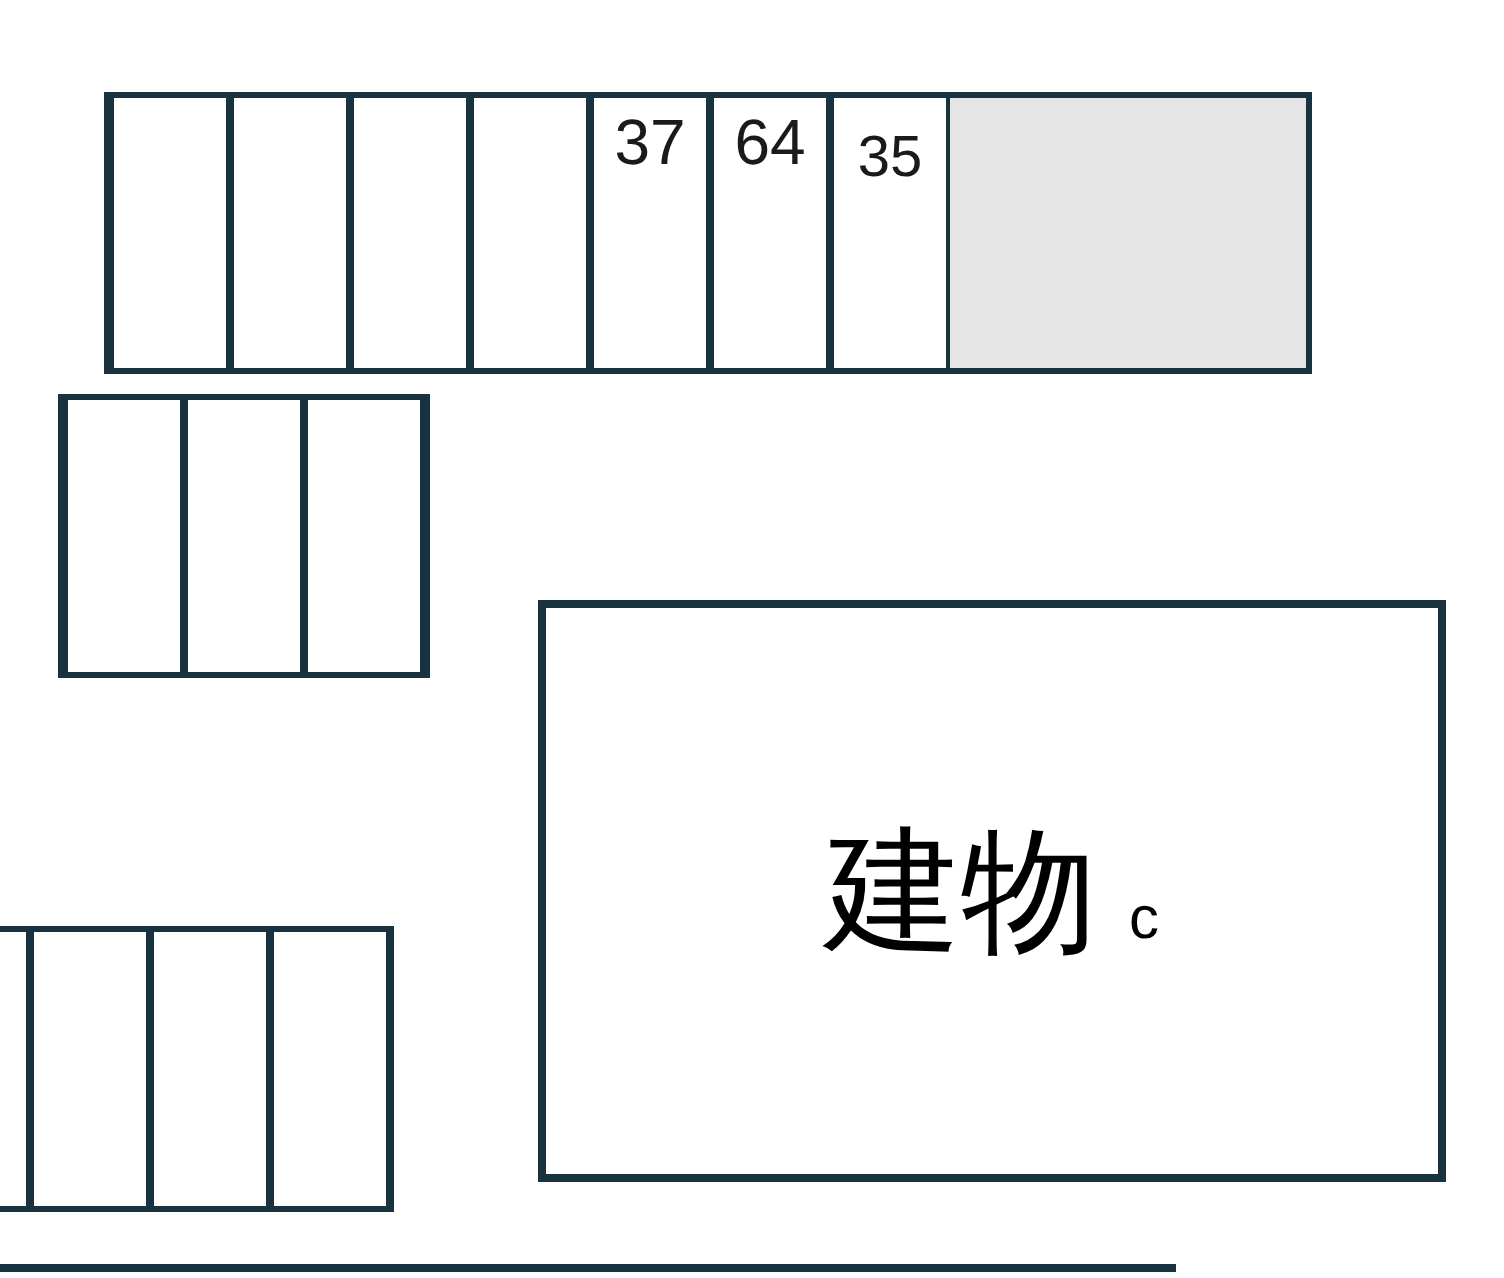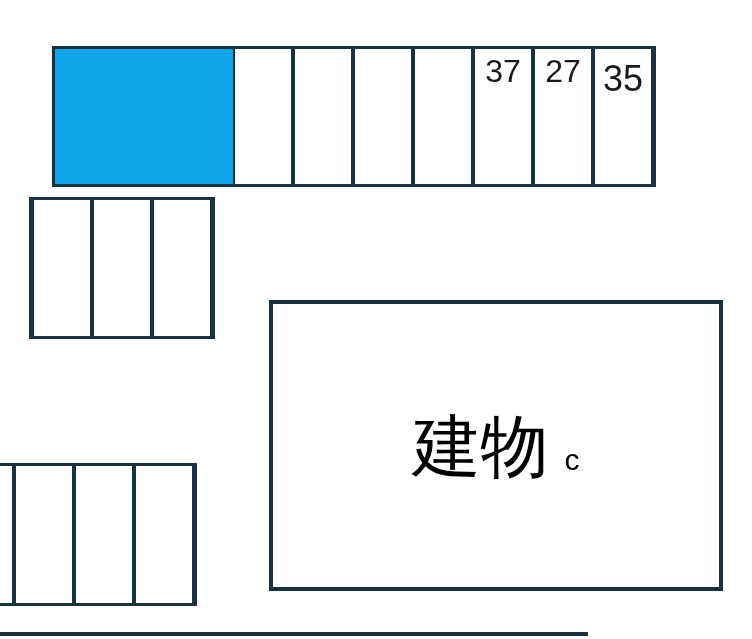--- a/index.html
+++ b/index.html
@@ -17,22 +17,21 @@
     background: #ffffff;
     overflow: hidden;
   }
 
   
   .stall-strip {
     position: absolute;
     display: flex;
     box-sizing: border-box;
     border: 3px solid #19323f;
-    background: #0ea5e9;
-    justify-content: flex-end;
+    background: #e5e5e5;
   }
   .stall {
     position: relative;
     box-sizing: border-box;
     background: #ffffff;
     border-left: 2px solid #19323f;
     border-right: 2px solid #19323f;
     flex: 0 0 auto;
   }
   .stall-label {
@@ -42,21 +41,21 @@
     right: 0;
     text-align: center;
     color: #1a1a1a;
     font-size: 32px;
     line-height: 40px;
     letter-spacing: 0px;
     white-space: nowrap;
   }
   .stall-label.lower {
     top: 12px;
-    font-size: 36px;
+    font-size: 29px;
     line-height: 36px;
   }
 
   
   .building {
     position: absolute;
     box-sizing: border-box;
     background: #ffffff;
     border: 4px solid #19323f;
     display: flex;
@@ -96,21 +95,21 @@
 
   <div class="stall-strip" style="left: 52px; top: 46px; width: 604px; height: 141px;">
       <div class="stall" style="width: 60px; height: 100%;"></div>
       <div class="stall" style="width: 60px; height: 100%;"></div>
       <div class="stall" style="width: 60px; height: 100%;"></div>
       <div class="stall" style="width: 60px; height: 100%;"></div>
       <div class="stall" style="width: 60px; height: 100%;">
         <span class="stall-label">37</span>
       </div>
       <div class="stall" style="width: 60px; height: 100%;">
-        <span class="stall-label">27</span>
+        <span class="stall-label">64</span>
       </div>
       <div class="stall" style="width: 60px; height: 100%;">
         <span class="stall-label lower">35</span>
       </div>
     </div>
   <div class="stall-strip" style="left: 29px; top: 197px; width: 186px; height: 142px;">
       <div class="stall" style="width: 60px; height: 100%;"></div>
       <div class="stall" style="width: 60px; height: 100%;"></div>
       <div class="stall" style="width: 60px; height: 100%;"></div>
     </div>

